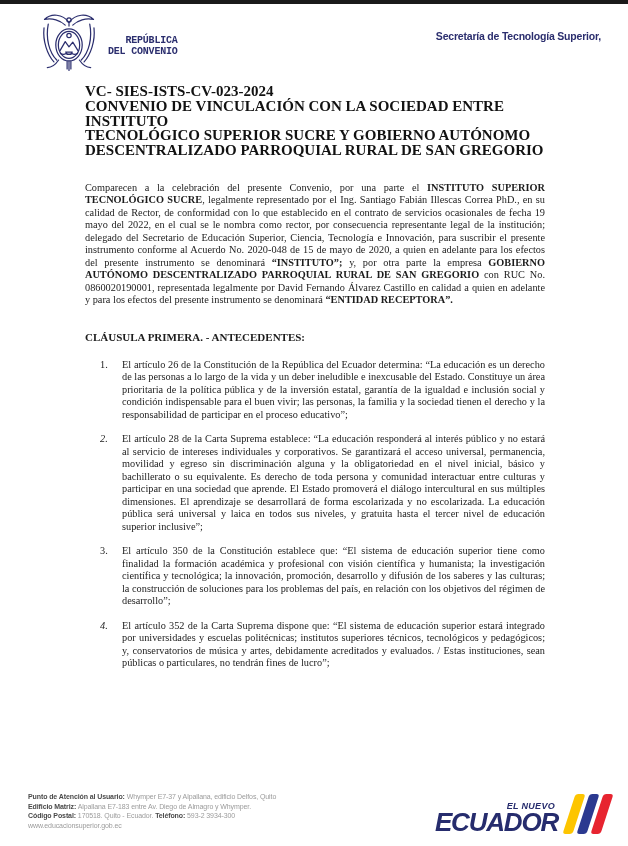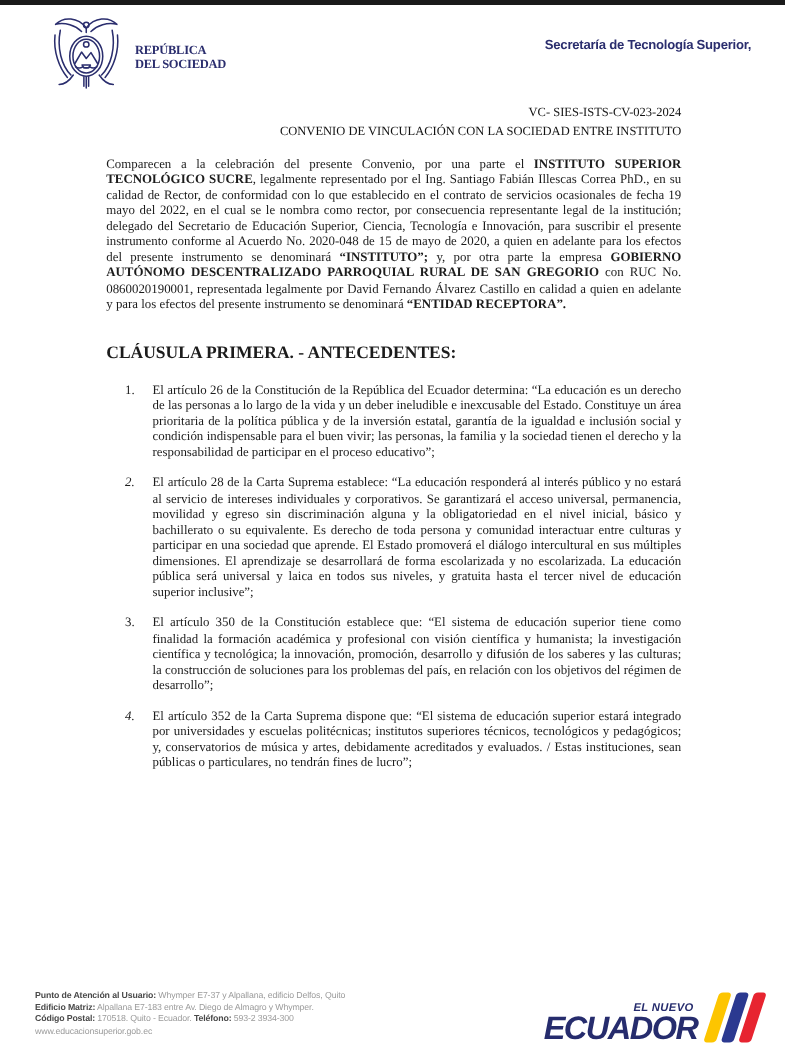--- a/index.html
+++ b/index.html
@@ -7,38 +7,38 @@
     position:relative; width:628px; height:846px; background:#ffffff;
     overflow:hidden; font-family:"Liberation Serif", serif; color:#1c1c1c;
   }
   .topbar { position:absolute; top:0; left:0; width:628px; height:4px; background:#1a1a1a; }
 
   
   .header-left { position:absolute; top:9px; left:36px; display:flex; align-items:center; }
   .coat-svg { width:66px; height:70px; display:block; }
   .republic {
     margin-left:6px; margin-top:4px;
-    font-family:Liberation Serif, serif; font-weight:bold;
-    color:#2b2e6e; font-size:10px; line-height:11.5px; letter-spacing:-0.2px;
+    font-family:Liberation Mono, monospace; font-weight:bold;
+    color:#2b2e6e; font-size:10px; line-height:11.5px; letter-spacing:-0.2px;text-align:right;
   }
   .header-right {
     position:absolute; top:30px; right:27px; text-align:right;
     font-family:"Liberation Sans", sans-serif; font-weight:bold;
     color:#2b2e6e; font-size:10.5px; line-height:13px; letter-spacing:-0.2px;
   }
 
   
   .main { position:absolute; left:85px; top:84px; width:460px; }
   .title-code, .title-line {
-    text-align:right; font-weight:normal; font-size:10px; line-height:14.8px; color:#121212;
+    text-align:left; font-weight:bold; font-size:15px; line-height:14.8px; color:#121212;
   }
-  .body-block { margin-top:12px; font-size:10.3px; line-height:12.5px; text-align:justify; }
+  .body-block { margin-top:24px; font-size:10.3px; line-height:12.5px; text-align:justify; }
   .body-block p { margin:0; }
   .b { font-weight:bold; }
-  .clause-heading { font-weight:bold; font-size:14px; margin-top:24px; }
+  .clause-heading { font-weight:bold; font-size:11px; margin-top:24px; }
   .list { margin-top:16px; }
   .item { display:flex; margin-bottom:12px; font-size:10.3px; line-height:12.5px; }
   .num { flex:none; width:22px; margin-left:15px; }
   .num.it { font-style:italic; }
   .itext { flex:1; text-align:justify; }
   .quote { }
 
   
   .footer-info {
     position:absolute; left:28px; top:792px;
@@ -81,31 +81,33 @@
       <circle cx="35" cy="27" r="2.3"></circle>
       <path d="M25.5,43 L31,33.5 L35,39 L39,34 L44.5,43"></path>
       <path d="M26,46 q3,2 6,0 q3,2 6,0 q3,2 6,0"></path>
       <path d="M31.5,44.5 h7 l-1.4,2.4 h-4.2 z"></path>
       <path d="M33,54.5 v8 M35,54.5 v9.5 M37,54.5 v8"></path>
       <path d="M24,53 C20,59 16,61 12,61"></path>
       <path d="M46,53 C50,59 54,61 58,61"></path>
     </svg>
     <div class="republic">
       <div>REPÚBLICA</div>
-      <div>DEL SOCIEDAD</div>
+      <div>DEL CONVENIO</div>
     </div>
   </div>
 
   <div class="header-right">
     <div>Secretaría de Tecnología Superior,</div>
   </div>
 
   <div class="main">
     <div class="title-code">VC- SIES-ISTS-CV-023-2024</div>
     <div class="title-line">CONVENIO DE VINCULACIÓN CON LA SOCIEDAD ENTRE INSTITUTO</div>
+    <div class="title-line">TECNOLÓGICO SUPERIOR SUCRE Y GOBIERNO AUTÓNOMO</div>
+    <div class="title-line">DESCENTRALIZADO PARROQUIAL RURAL DE SAN GREGORIO</div>
 
     <div class="body-block">
       <p><span>Comparecen a la celebración del presente Convenio, por una parte el </span><span class="b">INSTITUTO SUPERIOR TECNOLÓGICO SUCRE</span><span>, legalmente representado por el Ing. Santiago Fabián Illescas Correa PhD., en su calidad de Rector, de conformidad con lo que establecido en el contrato de servicios ocasionales de fecha 19 mayo del 2022, en el cual se le nombra como rector, por consecuencia representante legal de la institución; delegado del Secretario de Educación Superior, Ciencia, Tecnología e Innovación, para suscribir el presente instrumento conforme al Acuerdo No. 2020-048 de 15 de mayo de 2020, a quien en adelante para los efectos del presente instrumento se denominará </span><span class="b">“INSTITUTO”;</span><span> y, por otra parte la empresa </span><span class="b">GOBIERNO AUTÓNOMO DESCENTRALIZADO PARROQUIAL RURAL DE SAN GREGORIO</span><span> con RUC No. 0860020190001, representada legalmente por David Fernando Álvarez Castillo en calidad a quien en adelante y para los efectos del presente instrumento se denominará </span><span class="b">“ENTIDAD RECEPTORA”.</span></p>
     </div>
 
     <div class="clause-heading">CLÁUSULA PRIMERA. - ANTECEDENTES:</div>
 
     <div class="list">
       <div class="item">
         <span class="num">1.</span>

